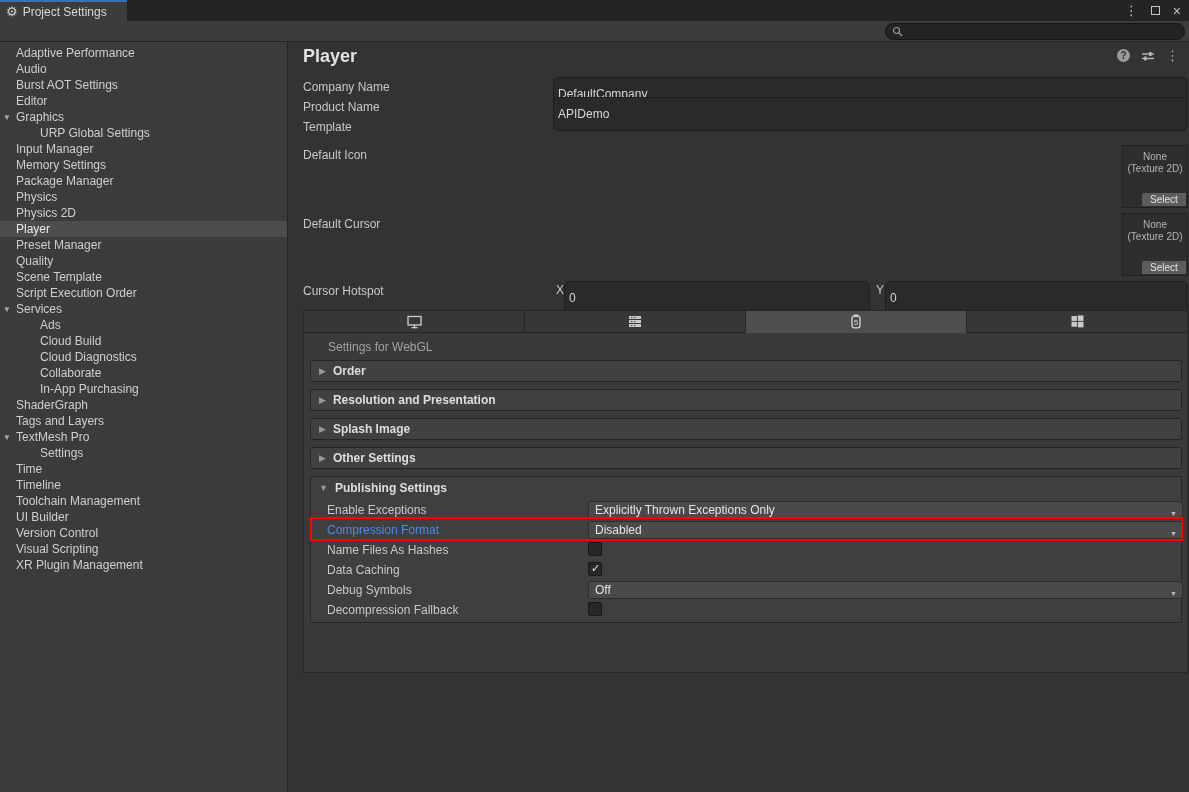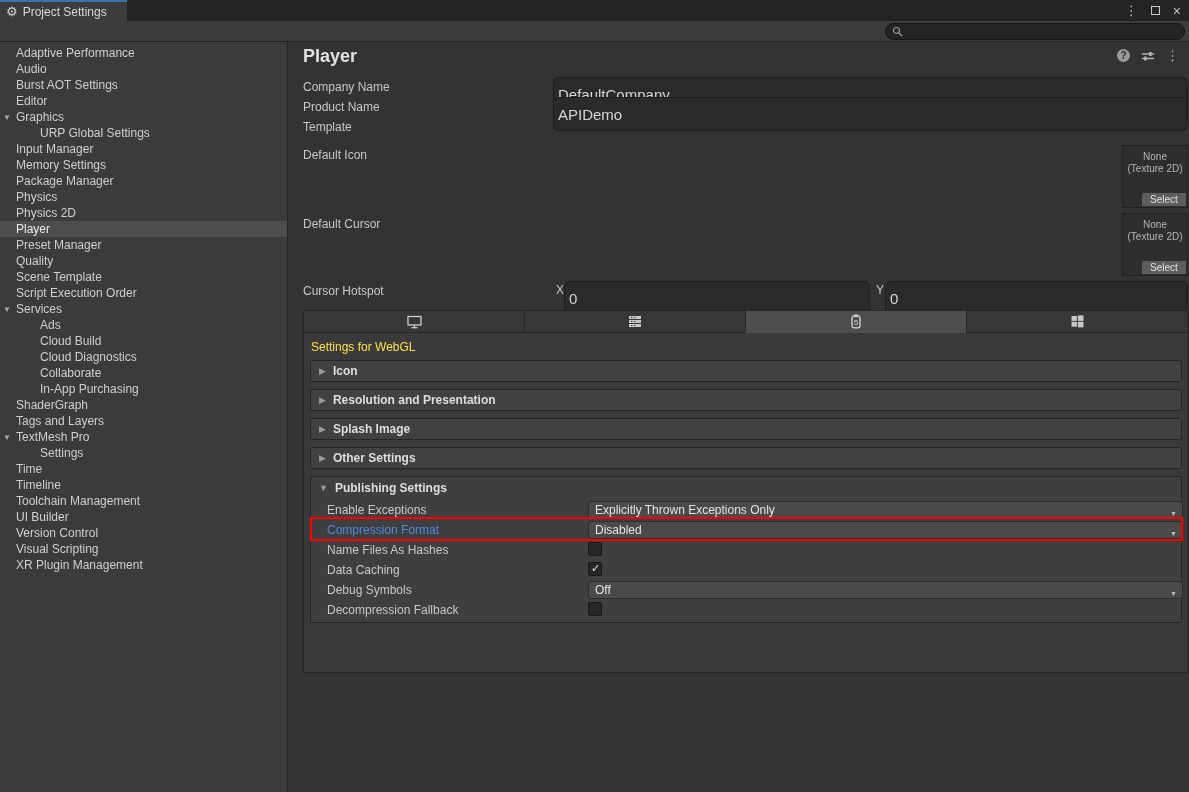--- a/index.html
+++ b/index.html
@@ -40,41 +40,41 @@
   .side-item .tri{position:absolute;left:3px;top:1px;font-size:8px;color:#ababab;}
   
   .main{position:absolute;top:42px;left:289px;width:900px;height:750px;background:#333333;}
   .page-title{position:absolute;left:14px;top:0;height:28px;line-height:28px;font-size:18px;
     font-weight:bold;color:#e2e2e2;}
   .hdr-icons{position:absolute;right:10px;top:7px;display:flex;align-items:center;gap:11px;color:#b9b9b9;}
   .help-circ{width:13px;height:13px;border-radius:50%;background:#9a9a9a;color:#2e2e2e;font-size:10px;
     font-weight:bold;display:flex;align-items:center;justify-content:center;}
   .row-label{position:absolute;left:14px;height:16px;line-height:16px;color:#c8c8c8;}
   .text-field{position:absolute;left:264px;width:635px;height:17px;background:#2a2a2a;
-    border:1px solid #1e1e1e;border-radius:6px;color:#d6d6d6;font-size:15px;
+    border:1px solid #1e1e1e;border-radius:6px;color:#d6d6d6;font-size:12px;
     font-family:"Liberation Sans",sans-serif;padding:16px 4px;outline:none;}
   .tex-slot{position:absolute;left:833px;width:66px;height:63px;background:#2e2e2e;
     border:1px solid #222;color:#b5b5b5;font-size:10px;text-align:center;}
   .tex-slot .none{margin-top:5px;line-height:12px;}
   .select-btn{position:absolute;right:1px;bottom:1px;width:44px;height:13px;background:#5d5d5d;
     color:#e2e2e2;font-size:10px;line-height:13px;text-align:center;border-radius:2px 0 1px 0;cursor:default;}
   .axis-label{position:absolute;height:17px;line-height:17px;color:#c8c8c8;}
   .hotspot-x{left:267px;top:240px;}
   .hotspot-y{left:587px;top:240px;}
   .hx-field{left:275px;top:239px;width:306px;}
   .hy-field{left:596px;top:239px;width:303px;}
   
   .plat-tabs{position:absolute;left:14px;top:268px;width:885px;height:23px;display:flex;}
   .plat-tab{flex:1;background:#373737;border:1px solid #262626;border-right:none;
     display:flex;align-items:center;justify-content:center;cursor:default;}
   .plat-tab:last-child{border-right:1px solid #262626;}
   .plat-tab.sel{background:#4e4e4e;border-bottom:1px solid #4e4e4e;}
   .plat-body{position:absolute;left:14px;top:291px;width:885px;height:340px;background:#3a3a3a;
     border:1px solid #262626;border-top:none;}
-  .settings-for{position:absolute;left:7px;top:7px;color:#fde047;}
+  .settings-for{position:absolute;left:24px;top:7px;color:#a3a3a3;}
   .sect{position:absolute;left:6px;width:872px;height:22px;background:#414141;border:1px solid #262626;
     border-radius:2px;display:flex;align-items:center;padding-left:8px;gap:7px;cursor:default;}
   .sect .tri{font-size:9px;color:#9a9a9a;}
   .sect .s-label{font-weight:bold;color:#dedede;}
   .pub-box{position:absolute;left:6px;top:143px;width:872px;height:147px;background:#3f3f3f;
     border:1px solid #262626;border-radius:2px;}
   .pub-head{position:absolute;left:0;top:0;width:100%;height:22px;display:flex;align-items:center;
     padding-left:8px;gap:7px;}
   .pub-head .tri{font-size:9px;color:#9a9a9a;}
   .pub-head .s-label{font-weight:bold;color:#dedede;}
@@ -225,21 +225,21 @@
           <rect x="6.8" y="6.8" width="5.7" height="5.6" fill="#c8c8c8"></rect>
       </svg>
     </div>
   </div>
 
   <div class="plat-body">
     <div class="settings-for">Settings for WebGL</div>
 
     <div class="sect" style="top:27px">
       <span class="tri">▶</span>
-      <span class="s-label">Icon</span>
+      <span class="s-label">Order</span>
     </div>
     <div class="sect" style="top:56px">
       <span class="tri">▶</span>
       <span class="s-label">Resolution and Presentation</span>
     </div>
     <div class="sect" style="top:85px">
       <span class="tri">▶</span>
       <span class="s-label">Splash Image</span>
     </div>
     <div class="sect" style="top:114px">

